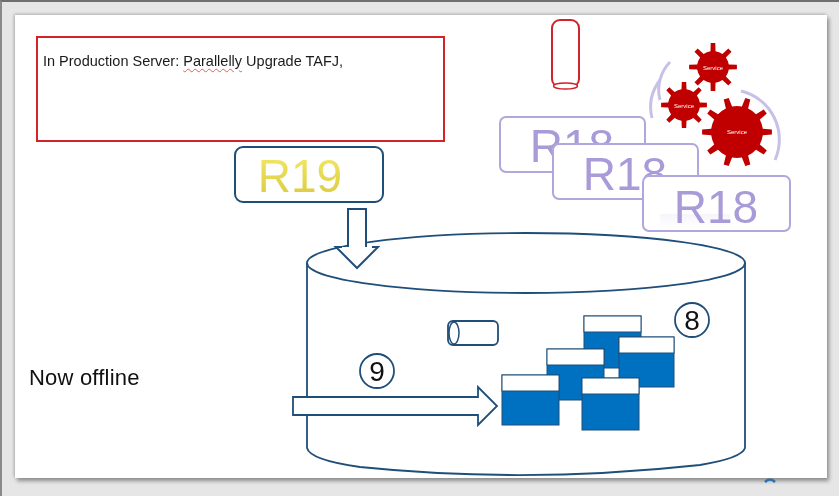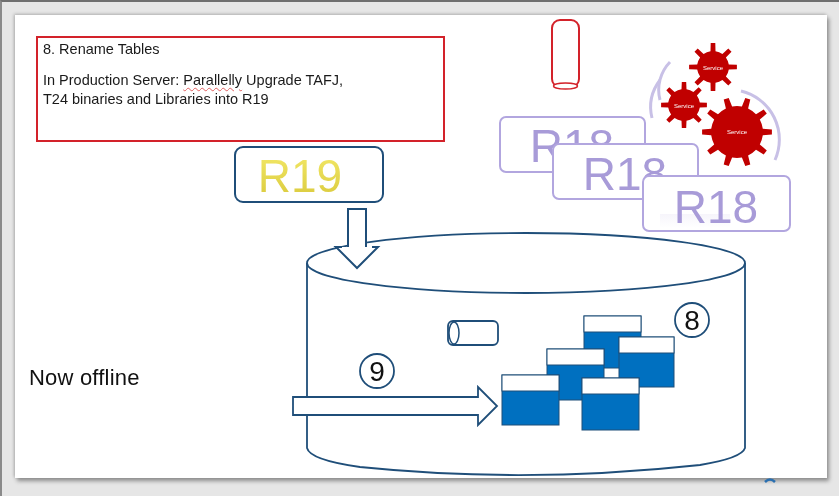--- a/index.html
+++ b/index.html
@@ -142,19 +142,17 @@
     <circle cx="377" cy="371" r="17" fill="#fff" stroke="#1f4e79" stroke-width="1.8"></circle>
     <text class="svg-text" x="377" y="381" font-size="28" fill="#111" text-anchor="middle">9</text>
   </g>
 
   <path d="M293 397 L478 397 L478 387 L497 406 L478 425 L478 415 L293 415 Z" fill="#fff" stroke="#1f4e79" stroke-width="1.8"></path>
 
   <path d="M765 482 Q 770 477 775 482" fill="none" stroke="#2a6fb0" stroke-width="2.5"></path>
 </svg>
 
 <div class="note-box">
-  <div class="line">8. Rename Tables</div>
   <div class="spacer"></div>
   <div class="line"><span>In Production Server: </span><span class="squiggle">Parallelly</span><span> Upgrade TAFJ,</span></div>
-  <div class="line">T24 binaries and Libraries into R19</div>
 </div>
 
 <div class="offline-text">Now offline</div>
 
 </body></html>

